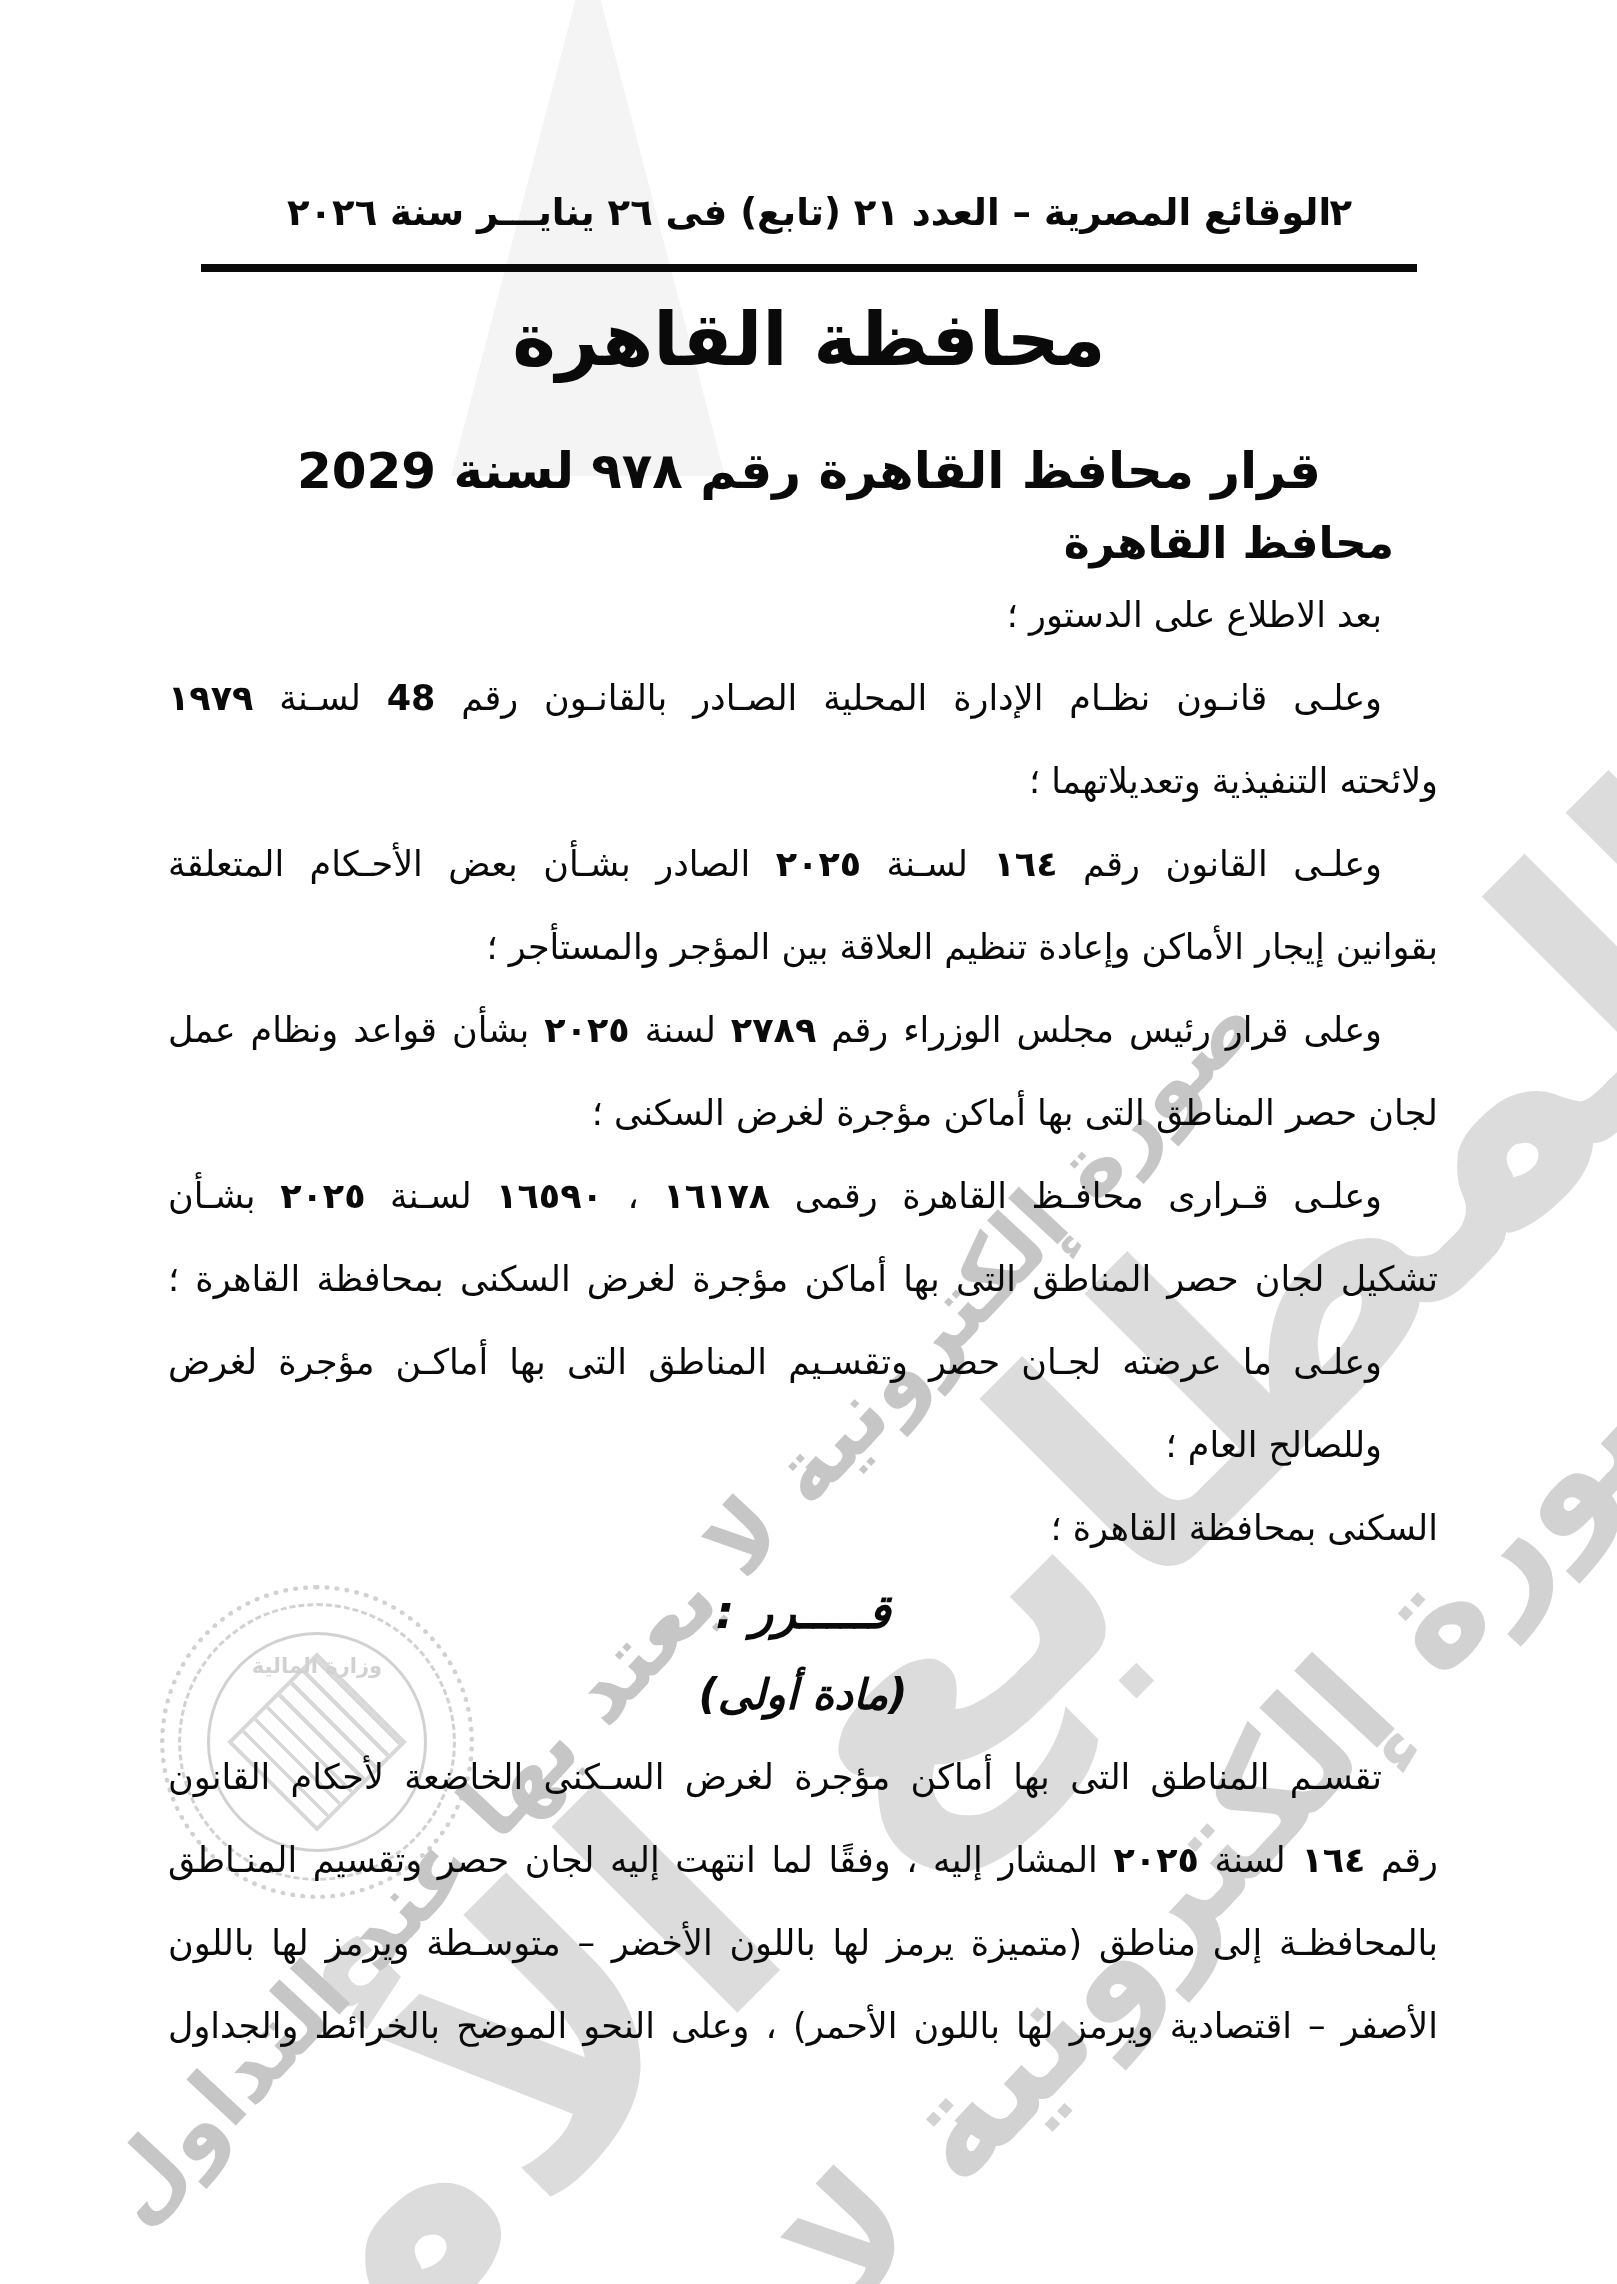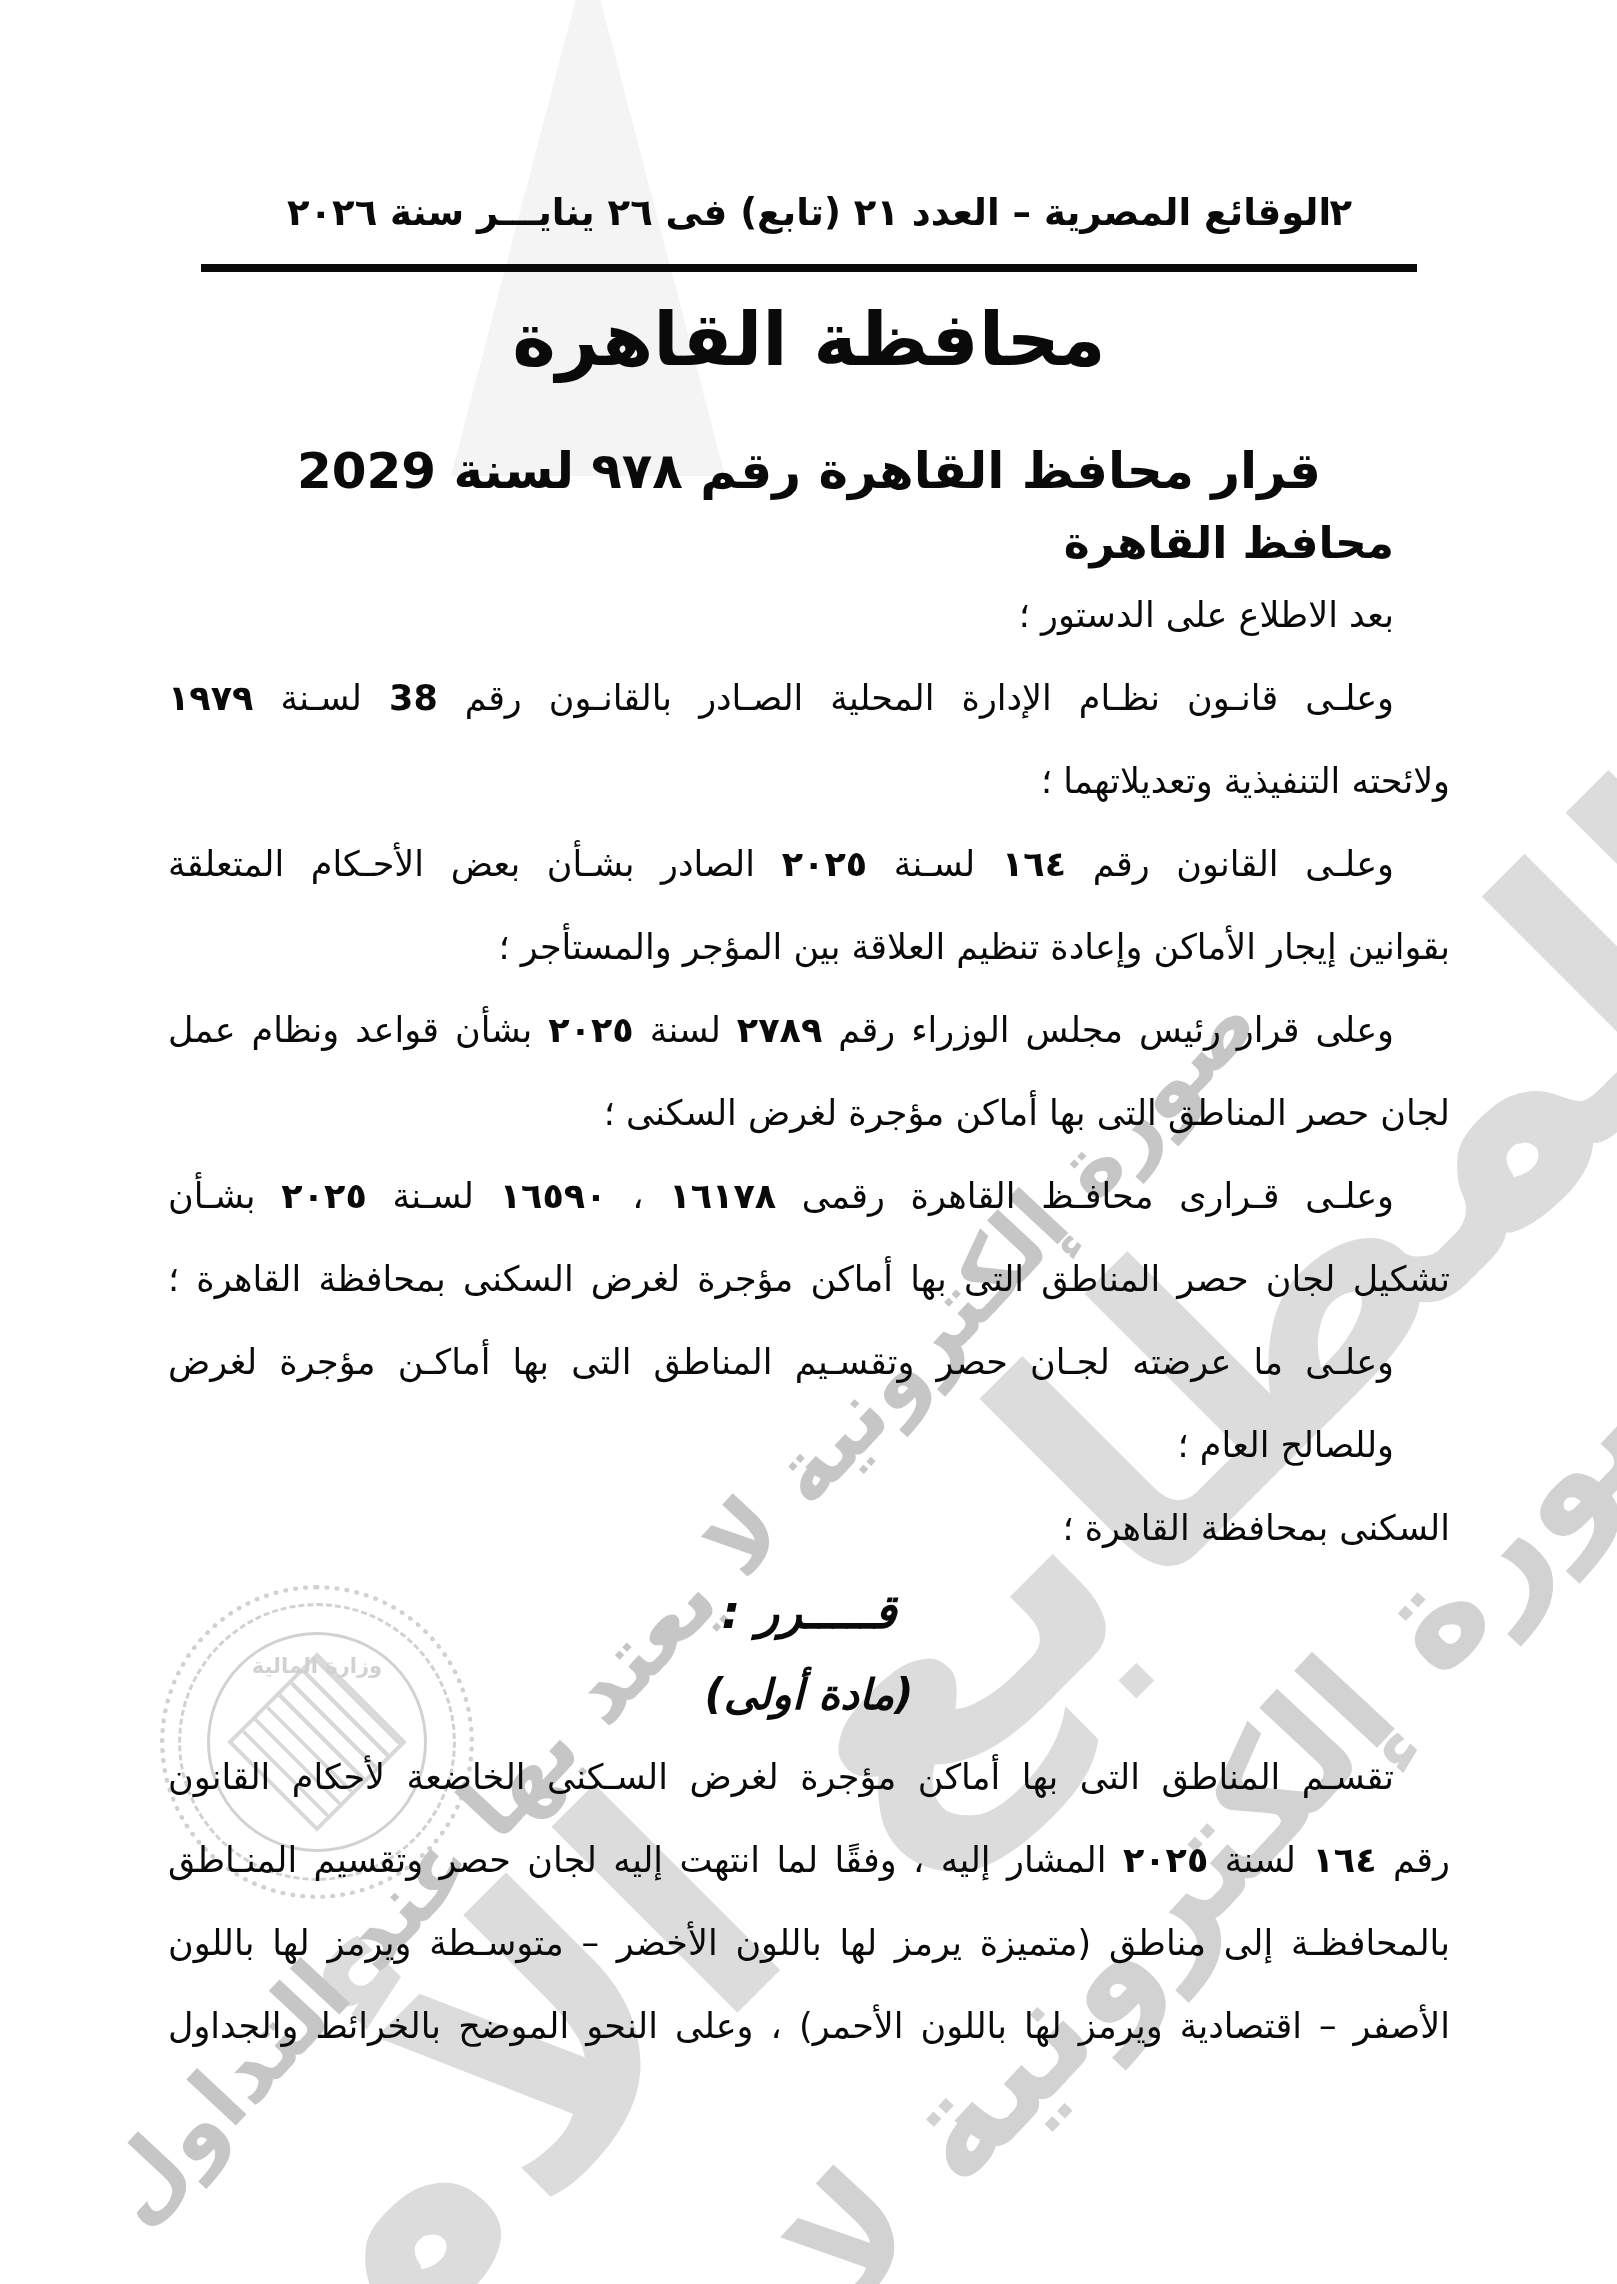--- a/index.html
+++ b/index.html
@@ -63,21 +63,21 @@
     text-align:center;font-size:74px;font-weight:bold;line-height:1.2;
   }
   .title-decree{
     position:absolute;top:441px;left:0;right:0;margin:0;
     text-align:center;font-size:50px;font-weight:bold;line-height:1.2;
   }
   .title-authority{
     position:absolute;top:517px;right:224px;margin:0;
     font-size:44px;font-weight:bold;line-height:1.2;
   }
-  .body{position:absolute;top:574px;right:168px;left:168px;}
+  .body{position:absolute;top:574px;right:180px;left:168px;}
   .line{
     font-size:35px;height:83px;line-height:83px;
     text-align:right;white-space:nowrap;
     text-align-last:right;
   }
   .line.ind{padding-right:56px;}
   .line.st{text-align-last:justify;text-justify:inter-word;}
   .num{font-weight:bold;}
   .center-heading{height:83px;line-height:83px;text-align:center;font-weight:bold;margin:0;font-style:italic;}
   .decided{font-size:47px;}
@@ -107,21 +107,21 @@
     <div class="header-title">الوقائع المصرية – العدد ٢١ (تابع) فى ٢٦ ينايـــر سنة ٢٠٢٦</div>
     <div class="rule"></div>
 
     <h1 class="title-main">محافظة القاهرة</h1>
     <h2 class="title-decree">قرار محافظ القاهرة رقم ٩٧٨ لسنة 2029</h2>
     <h3 class="title-authority">محافظ القاهرة</h3>
 
     <div class="body">
       <div>
           <div class="line ind">بعد الاطلاع على الدستور ؛</div>
-          <div class="line ind st">وعلـى قانـون نظـام الإدارة المحلية الصـادر بالقانـون رقم <b class="num">38</b> لسـنة <b class="num">١٩٧٩</b></div>
+          <div class="line ind st">وعلـى قانـون نظـام الإدارة المحلية الصـادر بالقانـون رقم <b class="num">48</b> لسـنة <b class="num">١٩٧٩</b></div>
           <div class="line">ولائحته التنفيذية وتعديلاتهما ؛</div>
           <div class="line ind st">وعلـى القانون رقم <b class="num">١٦٤</b> لسـنة <b class="num">٢٠٢٥</b> الصادر بشـأن بعض الأحـكام المتعلقة</div>
           <div class="line">بقوانين إيجار الأماكن وإعادة تنظيم العلاقة بين المؤجر والمستأجر ؛</div>
           <div class="line ind st">وعلى قرار رئيس مجلس الوزراء رقم <b class="num">٢٧٨٩</b> لسنة <b class="num">٢٠٢٥</b> بشأن قواعد ونظام عمل</div>
           <div class="line">لجان حصر المناطق التى بها أماكن مؤجرة لغرض السكنى ؛</div>
           <div class="line ind st">وعلـى قـرارى محافـظ القاهرة رقمى <b class="num">١٦١٧٨</b> ، <b class="num">١٦٥٩٠</b> لسـنة <b class="num">٢٠٢٥</b> بشـأن</div>
           <div class="line st">تشكيل لجان حصر المناطق التى بها أماكن مؤجرة لغرض السكنى بمحافظة القاهرة ؛</div>
           <div class="line ind st">وعلـى ما عرضته لجـان حصر وتقسـيم المناطق التى بها أماكـن مؤجرة لغرض</div>
           <div class="line ind">وللصالح العام ؛</div>
           <div class="line">السكنى بمحافظة القاهرة ؛</div>

